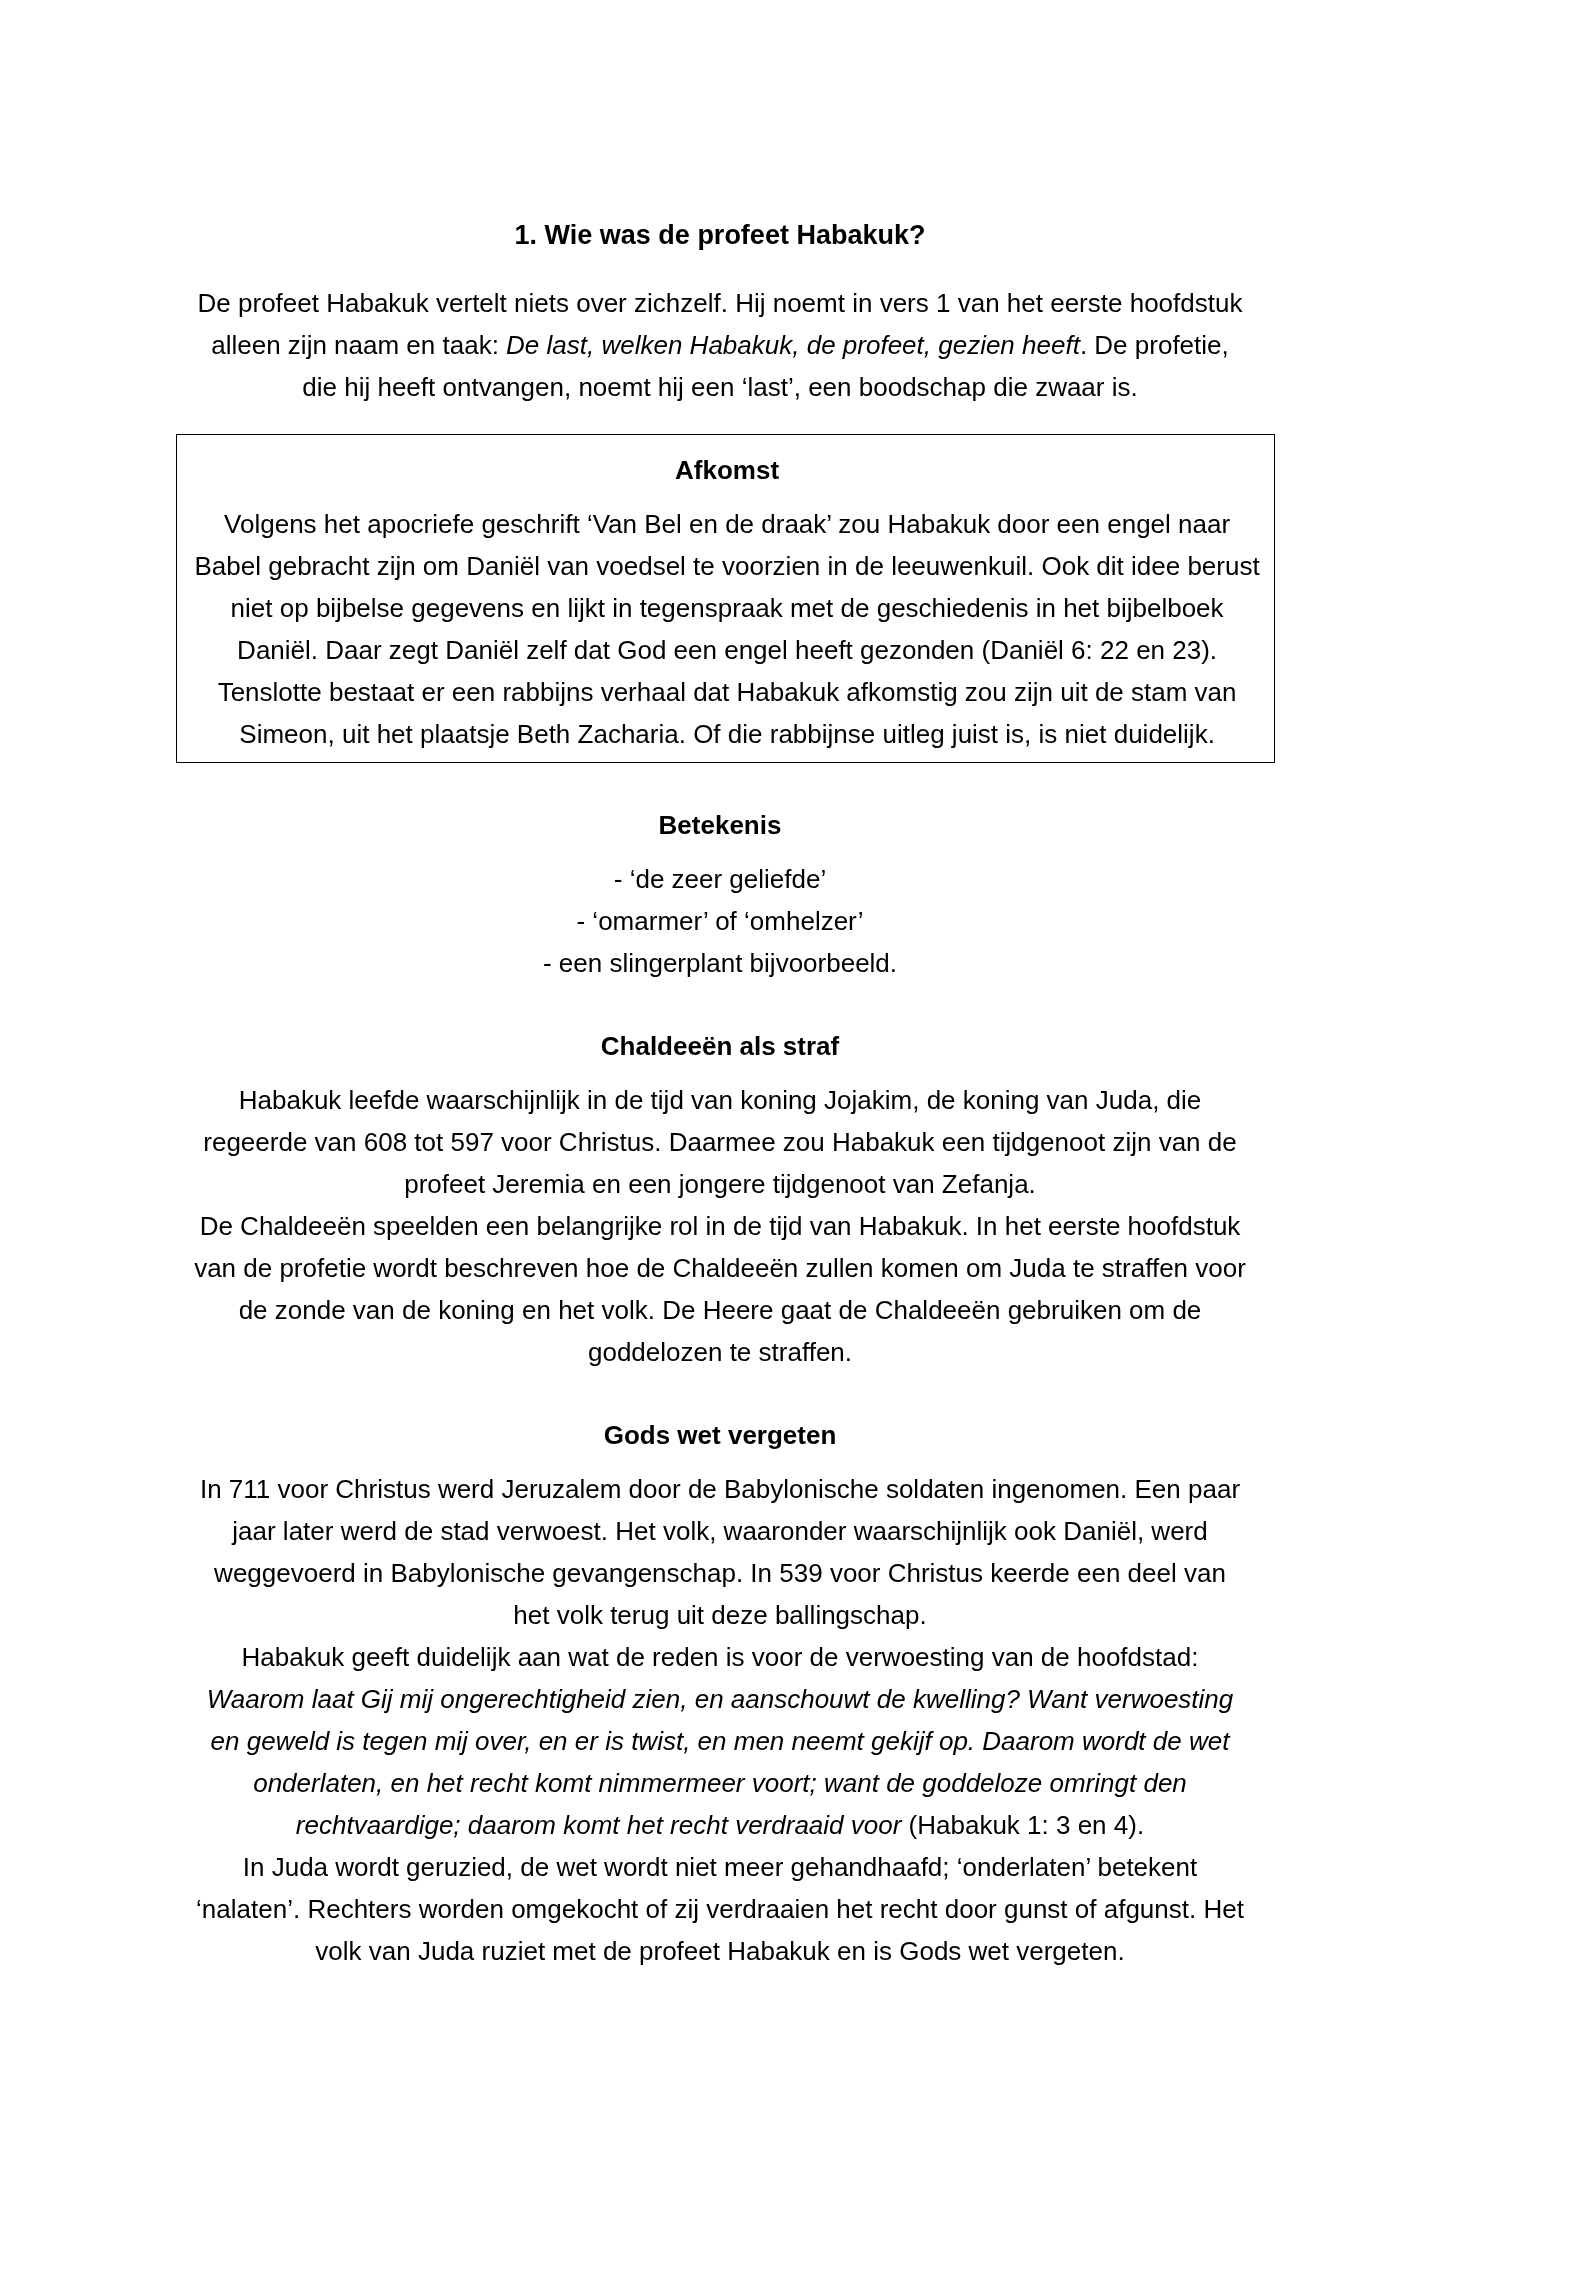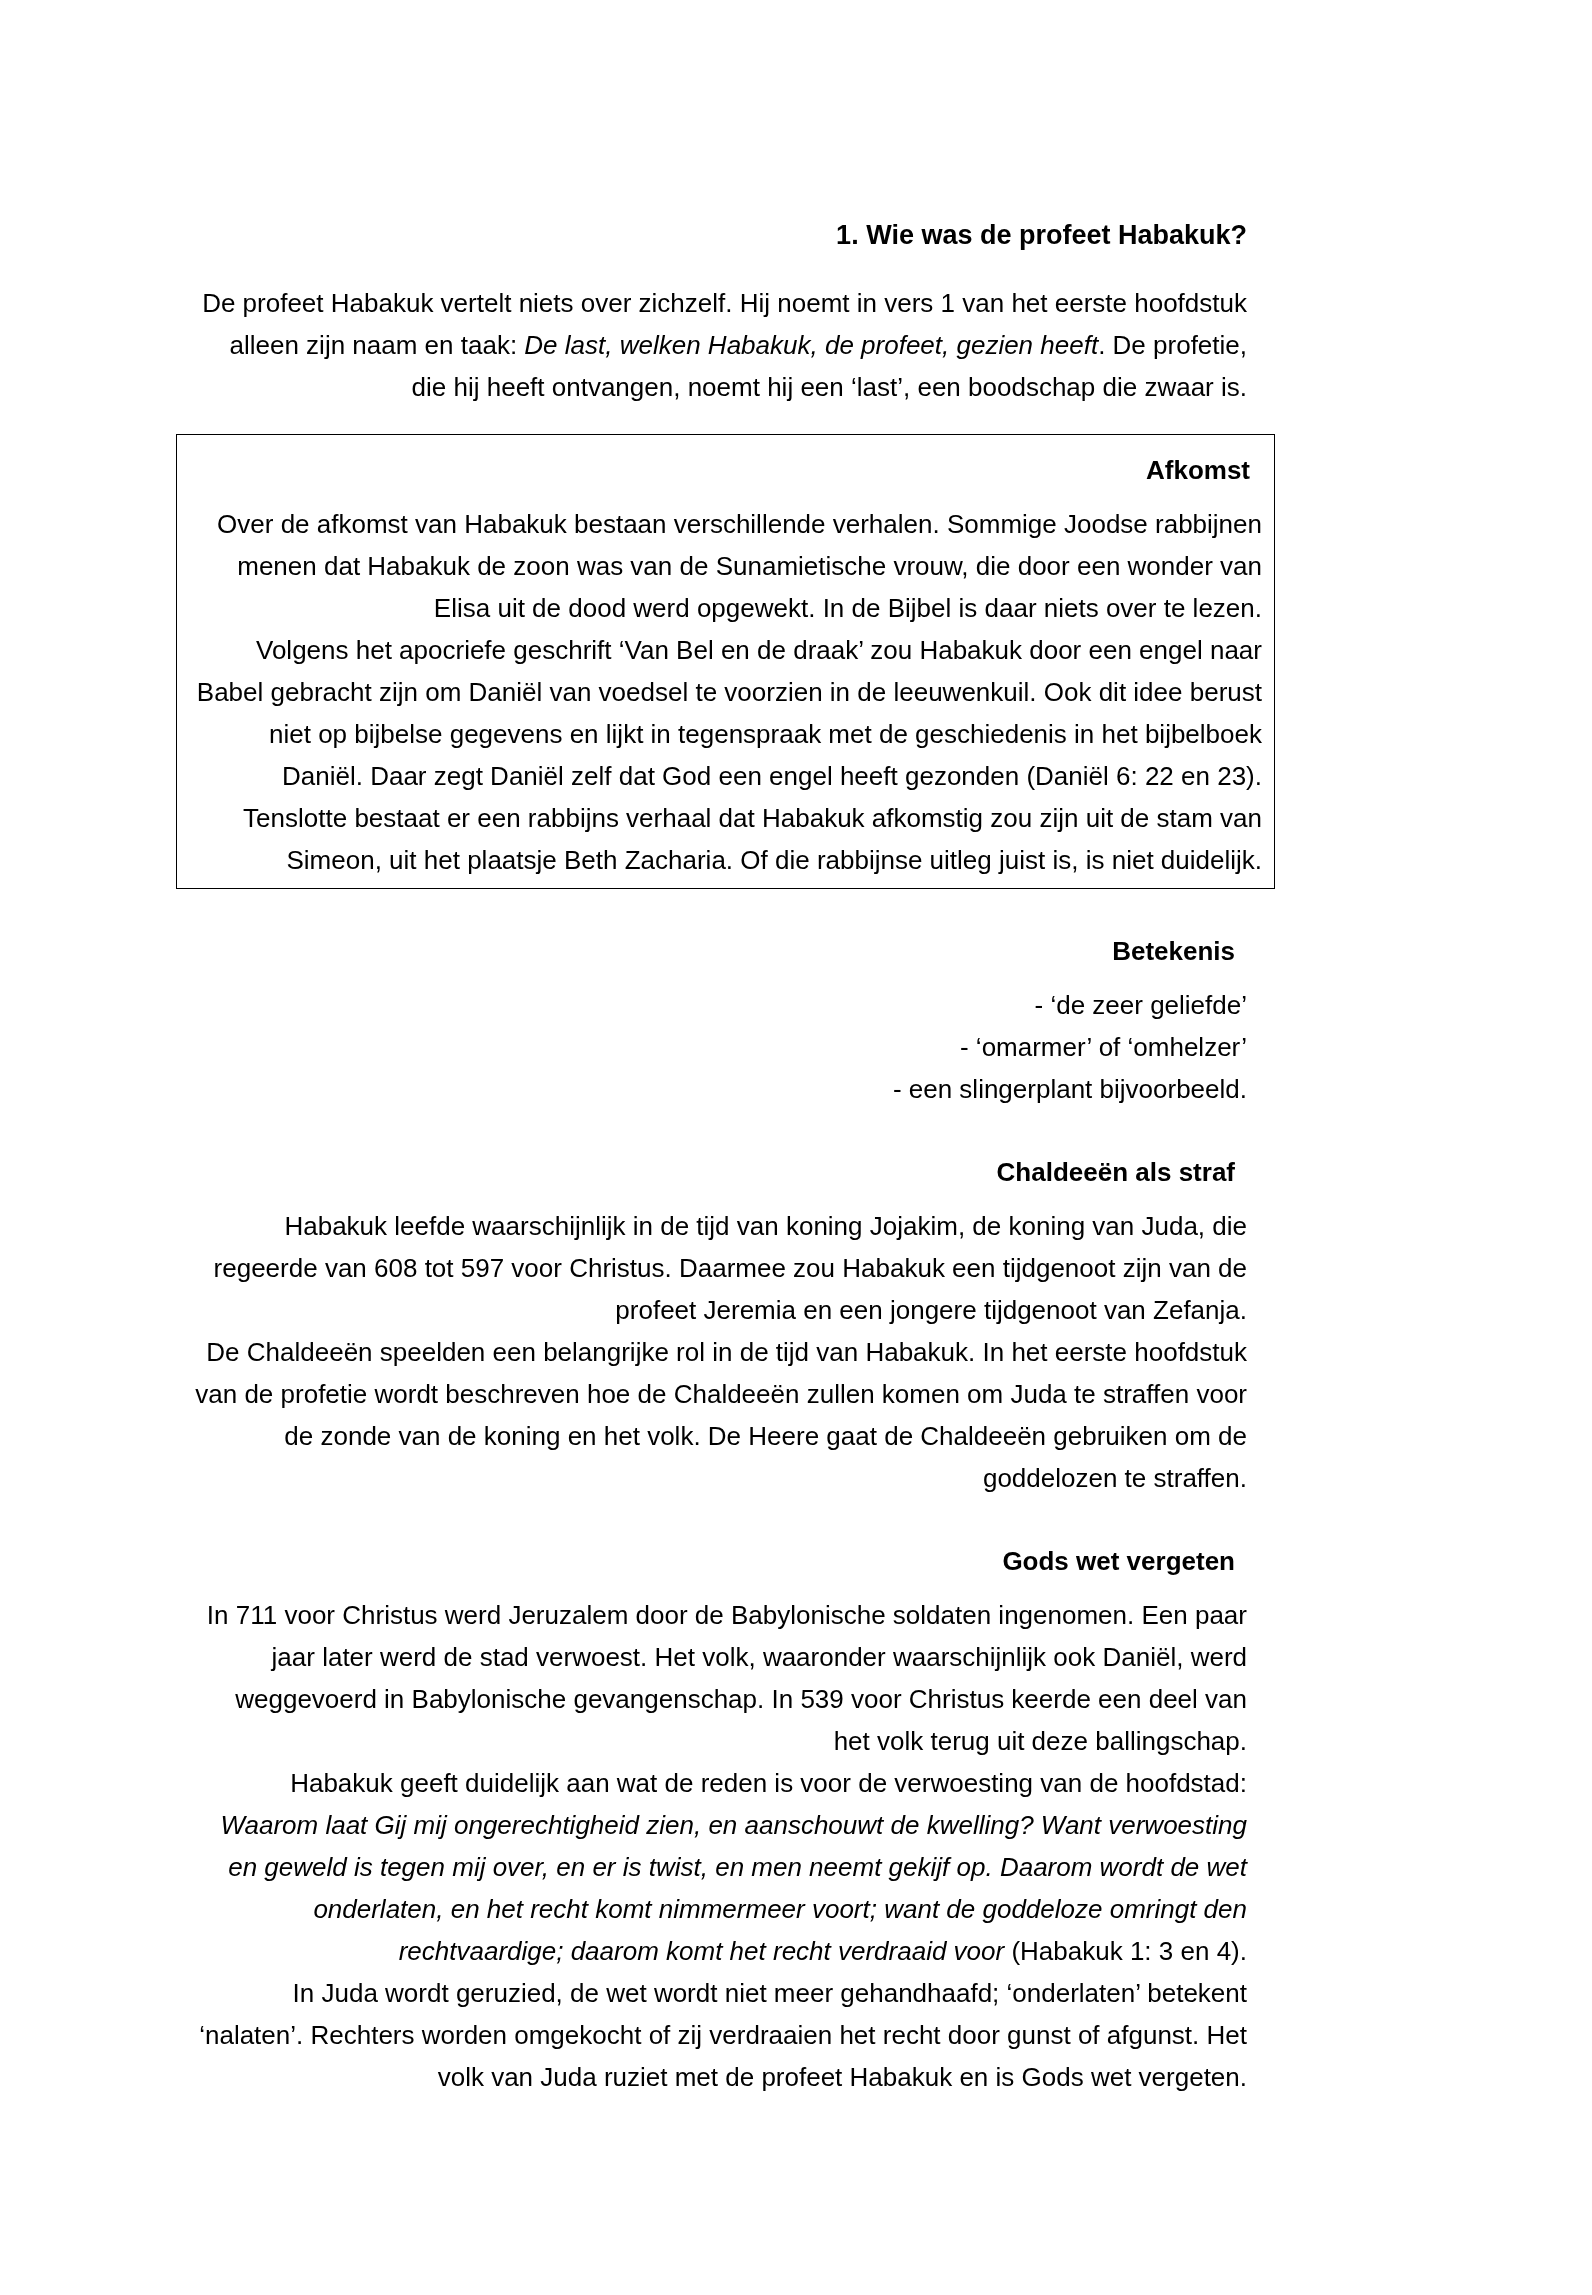--- a/index.html
+++ b/index.html
@@ -14,21 +14,21 @@
     color: #000000;
     overflow: hidden;
   }
   .page {
     box-sizing: border-box;
     width: 1440px;
     height: 2295px;
     padding: 214px 193px 155px 193px;
     font-size: 26px;
     line-height: 42px;
-    text-align: right;
+    text-align: center;
   }
   .doc-title {
     font-size: 27px;
     font-weight: bold;
     margin: 0 0 26px 0;
     line-height: 42px;
   }
   .heading {
     font-size: 26px;
     font-weight: bold;
@@ -54,21 +54,20 @@
 <body>
 
 <div class="page">
 
   <h1 class="doc-title">1. Wie was de profeet Habakuk?</h1>
 
   <p><span>De profeet Habakuk vertelt niets over zichzelf. Hij noemt in vers 1 van het eerste hoofdstuk alleen zijn naam en taak: </span><span class="i">De last, welken Habakuk, de profeet, gezien heeft</span><span>. De profetie, die hij heeft ontvangen, noemt hij een ‘last’, een boodschap die zwaar is.</span></p>
 
   <div class="box">
     <h2 class="heading">Afkomst</h2>
-    <p>Over de afkomst van Habakuk bestaan verschillende verhalen. Sommige Joodse rabbijnen menen dat Habakuk de zoon was van de Sunamietische vrouw, die door een wonder van Elisa uit de dood werd opgewekt. In de Bijbel is daar niets over te lezen.</p>
     <p>Volgens het apocriefe geschrift ‘Van Bel en de draak’ zou Habakuk door een engel naar Babel gebracht zijn om Daniël van voedsel te voorzien in de leeuwenkuil. Ook dit idee berust niet op bijbelse gegevens en lijkt in tegenspraak met de geschiedenis in het bijbelboek Daniël. Daar zegt Daniël zelf dat God een engel heeft gezonden (Daniël 6: 22 en 23).</p>
     <p>Tenslotte bestaat er een rabbijns verhaal dat Habakuk afkomstig zou zijn uit de stam van Simeon, uit het plaatsje Beth Zacharia. Of die rabbijnse uitleg juist is, is niet duidelijk.</p>
   </div>
 
   <div class="section">
     <h2 class="heading">Betekenis</h2>
     <p>- ‘de zeer geliefde’</p>
     <p>- ‘omarmer’ of ‘omhelzer’</p>
     <p>- een slingerplant bijvoorbeeld.</p>
   </div>

